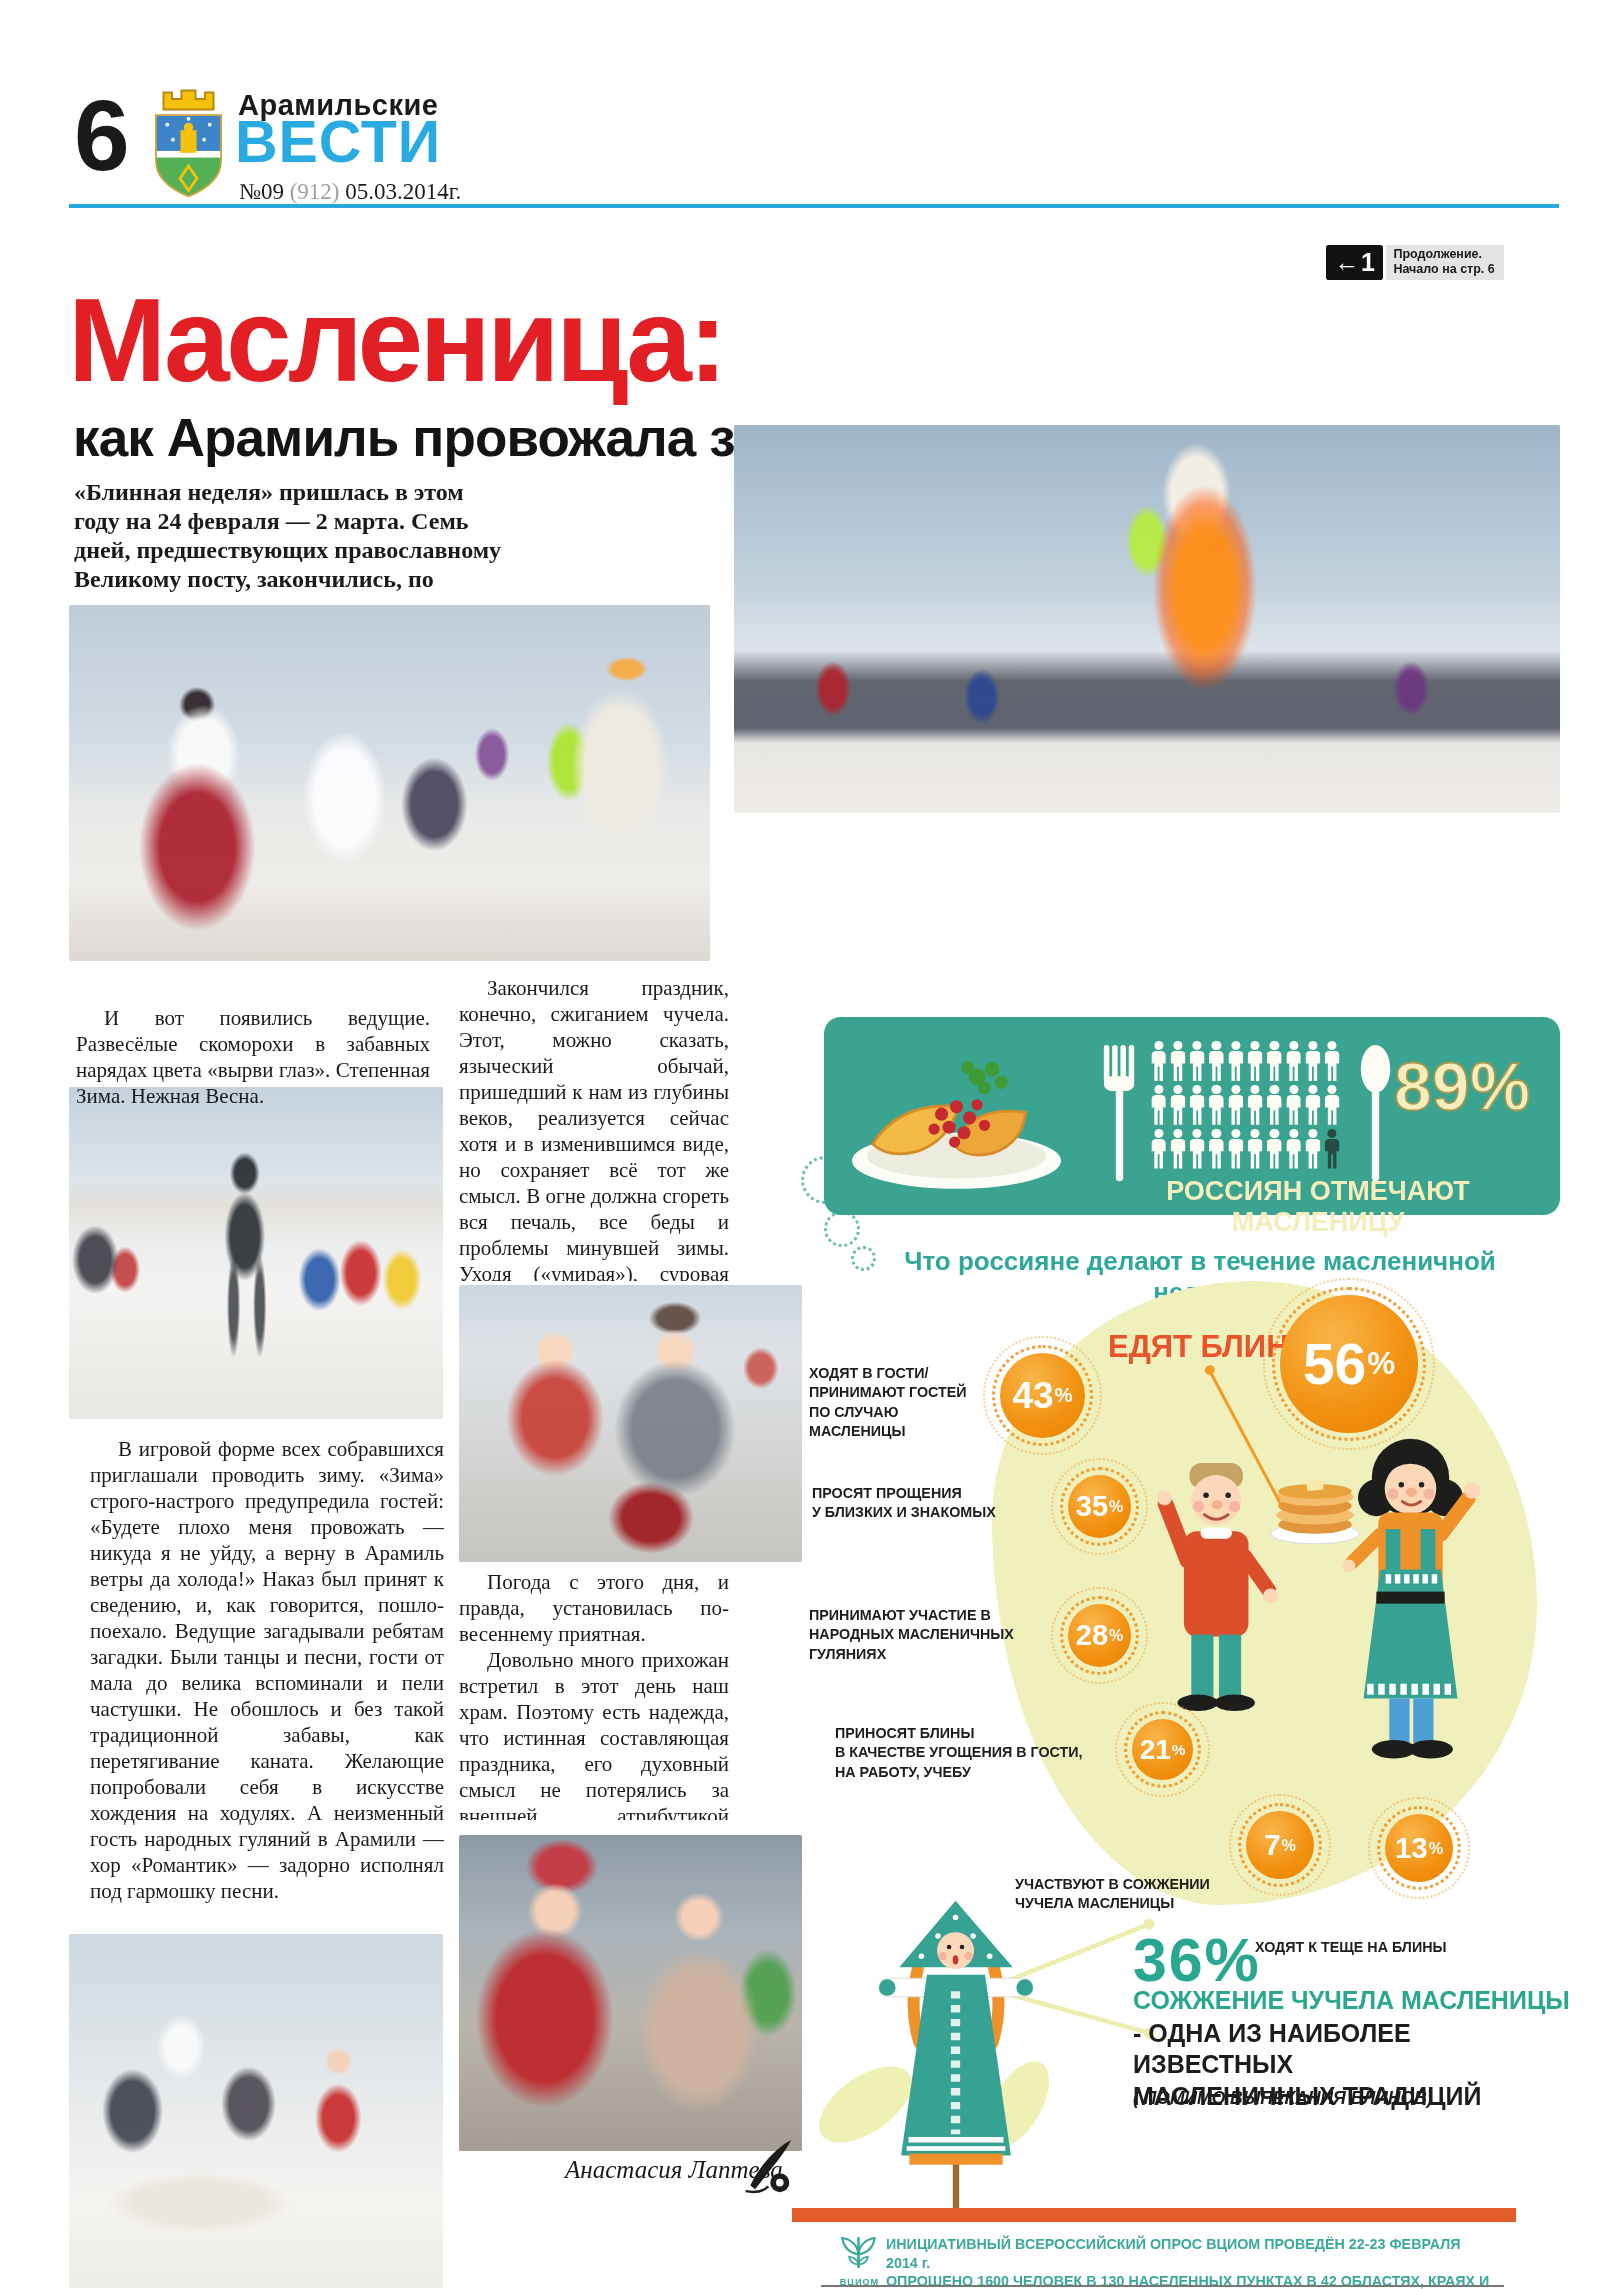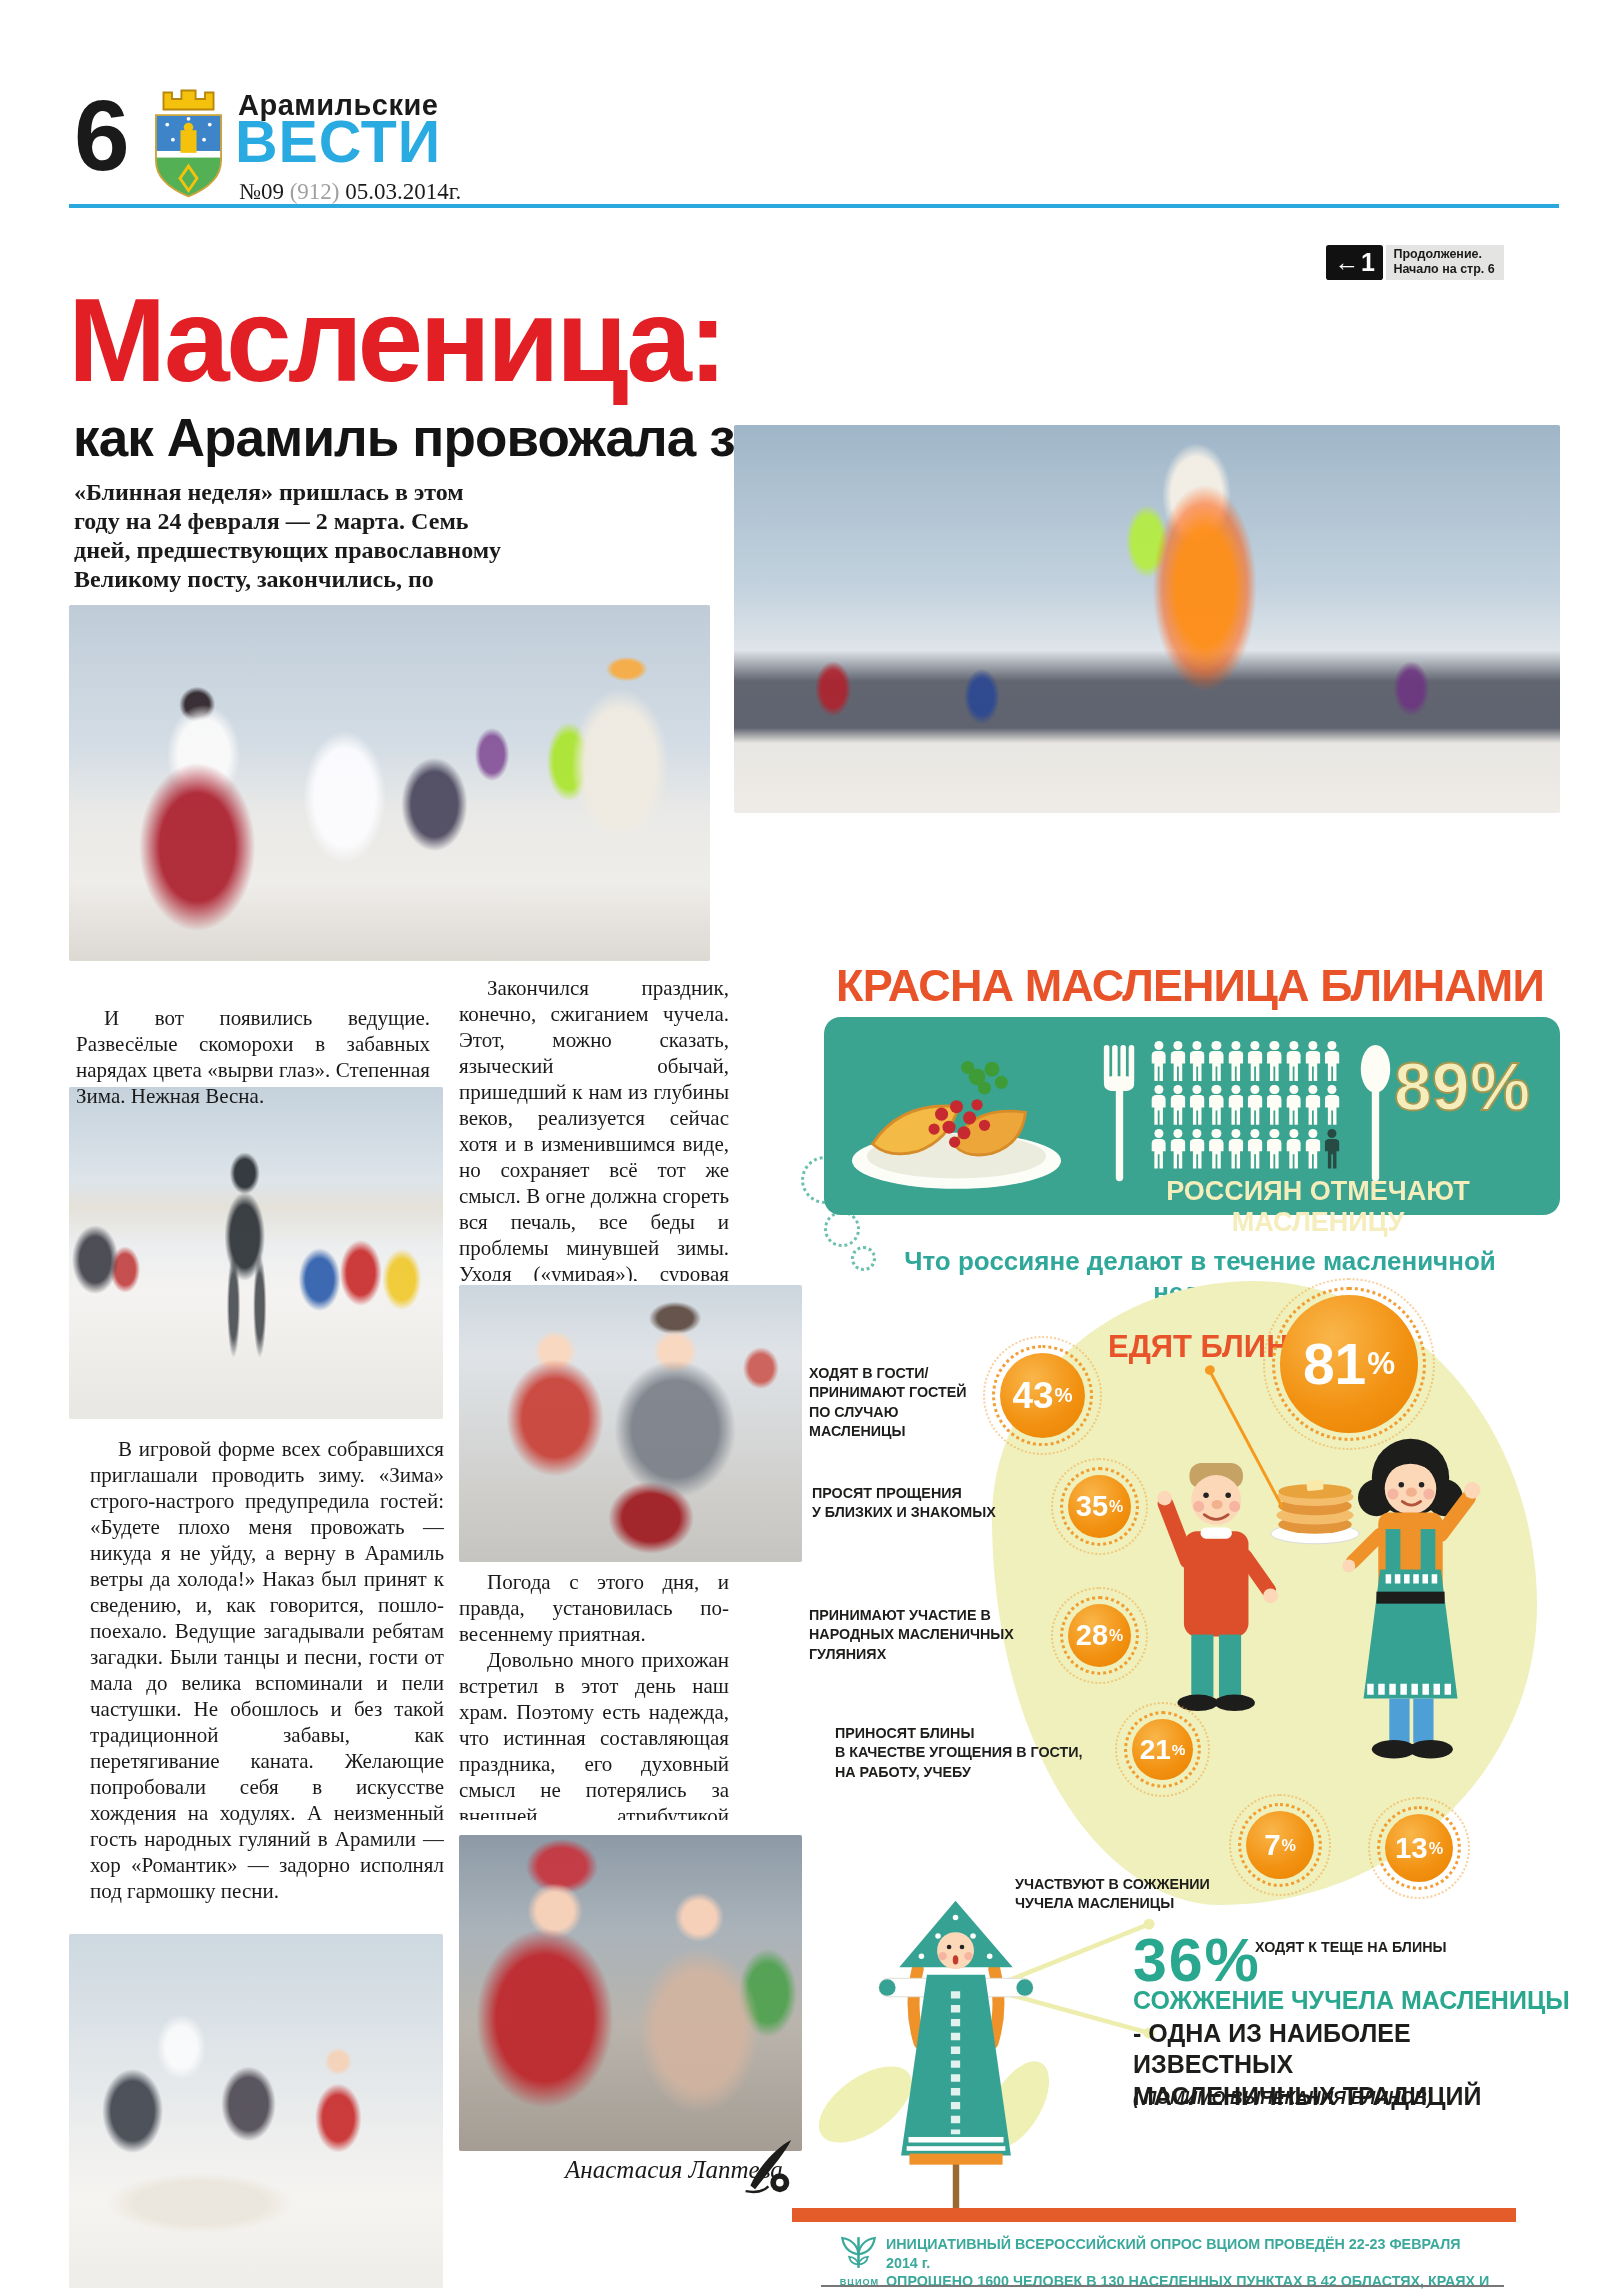--- a/index.html
+++ b/index.html
@@ -215,21 +215,20 @@
   </div>
 
   <div class="abs author">Анастасия Лаптева</div>
   <svg class="abs" style="left:738px;top:2138px" width="57" height="57" viewBox="0 0 60 60">
     <path d="M56 2 C40 10 22 30 13 50 l5 4 C30 38 48 18 56 2 Z" fill="#1d1d1b"></path>
     <path d="M8 56 q16 3 24 -5" stroke="#1d1d1b" stroke-width="2.5" fill="none"></path>
     <circle cx="44" cy="47" r="10" fill="#1d1d1b"></circle>
       <circle cx="44" cy="47" r="4" fill="#fff"></circle>
   </svg>
 
-  <div class="abs ig-title">КРАСНА МАСЛЕНИЦА БЛИНАМИ</div>
 
   <div class="abs lace" style="left:801px;top:1156px;width:42px;height:42px"></div>
   <div class="abs lace" style="left:824px;top:1211px;width:29.5px;height:29.5px"></div>
   <div class="abs lace" style="left:851px;top:1246px;width:18.5px;height:18.5px"></div>
 
   <div class="abs banner">
     <svg style="position:absolute;left:20px;top:14.8px" width="225" height="168" viewBox="0 0 240 180">
       <ellipse cx="120" cy="138" rx="112" ry="30" fill="#fdfdf8"></ellipse>
       <ellipse cx="120" cy="133" rx="96" ry="24" fill="#ececde"></ellipse>
       <path d="M30 120 q30 -46 92 -40 q-10 36 -44 48 q-30 8 -48 -8z" fill="#f3bb45" stroke="#d78c2a" stroke-width="3"></path>
@@ -331,21 +330,21 @@
     <line x1="68" y1="160" x2="124" y2="160" stroke="#fff" stroke-width="10" stroke-dasharray="6 4"></line>
     <rect x="58" y="174" width="74" height="13" fill="#1d1d1b"></rect>
     <line x1="48" y1="280" x2="142" y2="280" stroke="#fff" stroke-width="12" stroke-dasharray="7 5"></line>
     <rect x="72" y="290" width="22" height="48" fill="#4d9fd6"></rect>
     <rect x="98" y="290" width="22" height="48" fill="#4d9fd6"></rect>
     <ellipse cx="77" cy="345" rx="24" ry="10" fill="#1d1d1b"></ellipse>
     <ellipse cx="117" cy="345" rx="24" ry="10" fill="#1d1d1b"></ellipse>
   </svg>
 
   <div class="sun" style="left:1280px;top:1295px;width:138px;height:138px;font-size:57px">
-    <span>81</span>
+    <span>56</span>
       <sup>%</sup>
   </div>
   <div class="sun" style="left:1000px;top:1353px;width:85px;height:85px;font-size:37px">
     <span>43</span>
       <sup>%</sup>
   </div>
   <div class="sun" style="left:1068px;top:1475px;width:63px;height:63px;font-size:29px">
     <span>35</span>
       <sup>%</sup>
   </div>

